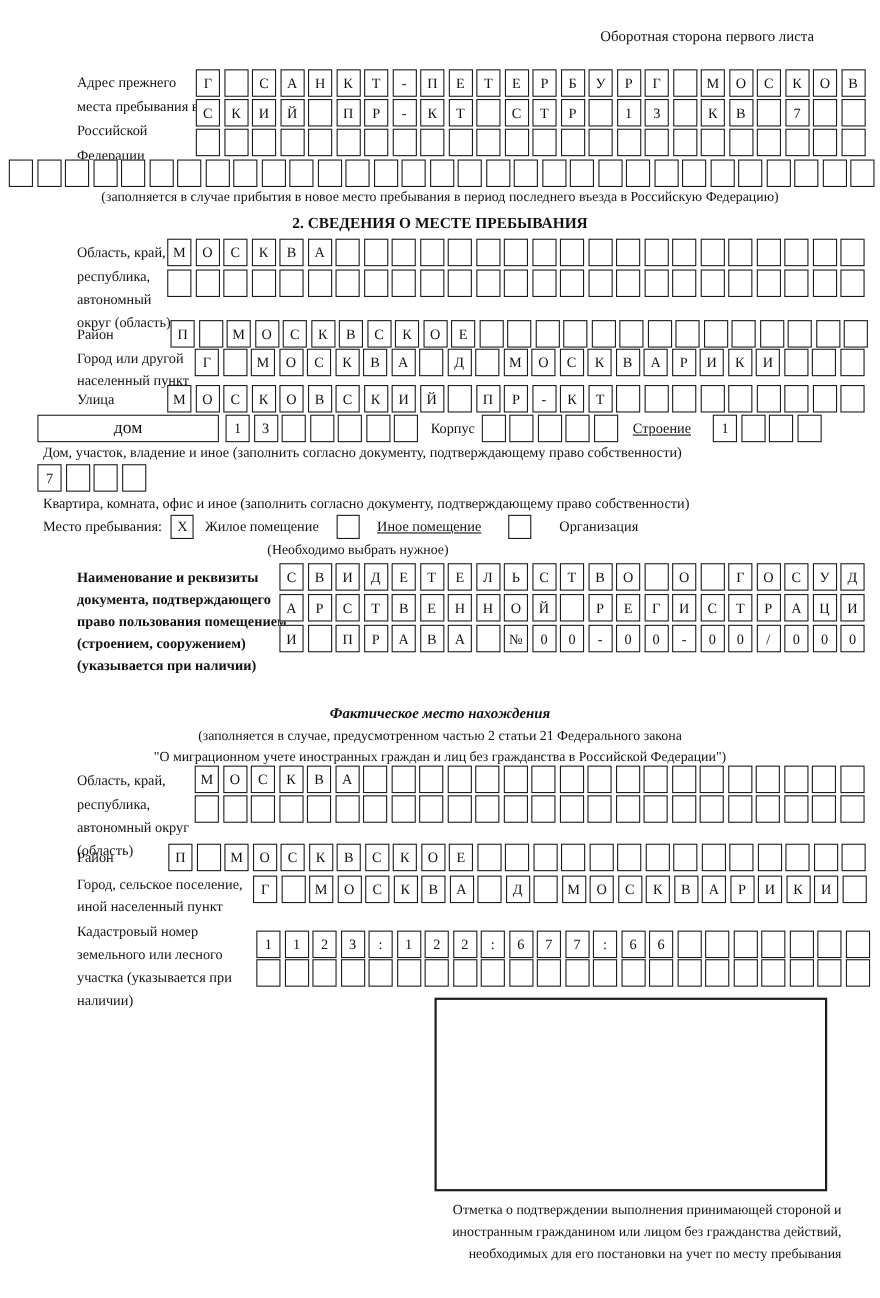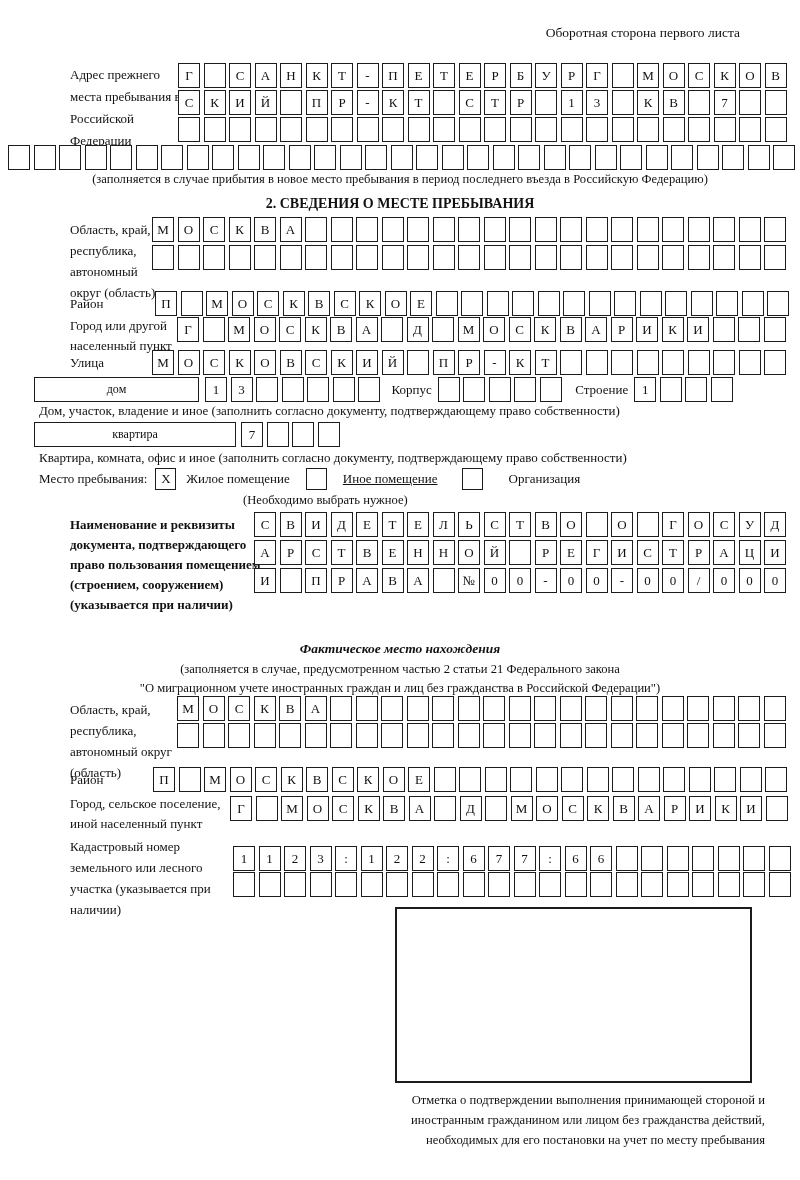--- a/index.html
+++ b/index.html
@@ -10,21 +10,21 @@
   .abs{position:absolute;}
   .cellrow{position:absolute;display:flex;white-space:nowrap;}
   .cell{
     box-sizing:border-box;width:22px;height:25px;margin-right:3.5px;
     border:1.5px solid #1c1c1c;display:inline-flex;align-items:center;justify-content:center;
     font-size:13px;line-height:1;background:#fff;flex:0 0 auto;
   }
   .widebox{
     box-sizing:border-box;height:25px;border:1.5px solid #1c1c1c;
     display:inline-flex;align-items:center;justify-content:center;
-    font-size:12px;background:#fff;flex:0 0 auto;
+    font-size:16px;background:#fff;flex:0 0 auto;
   }
   .cbox{
     box-sizing:border-box;width:21px;height:22px;border:1.5px solid #1c1c1c;
     display:inline-flex;align-items:center;justify-content:center;
     font-size:13px;background:#fff;flex:0 0 auto;
   }
   .flabel{font-size:13px;line-height:21px;}
   .note{font-size:12.6px;color:#111;}
   .center{left:0;width:800px;text-align:center;}
   .title{font-weight:bold;font-size:14px;}
@@ -306,32 +306,31 @@
       <span class="cell">&nbsp;</span>
     </span>
   <span class="inlinelabel" style="margin:0 6px 0 8px;">Корпус</span>
   <span style="display:inline-flex;">
       <span class="cell">&nbsp;</span>
       <span class="cell">&nbsp;</span>
       <span class="cell">&nbsp;</span>
       <span class="cell">&nbsp;</span>
       <span class="cell">&nbsp;</span>
     </span>
-  <span class="inlinelabel" style="margin:0 6px 0 10px;">Строение</span>
+  <span class="inlinelabel" style="margin:0 20px 0 10px;text-decoration:underline;">Строение</span>
   <span style="display:inline-flex;">
       <span class="cell">1</span>
       <span class="cell">&nbsp;</span>
       <span class="cell">&nbsp;</span>
       <span class="cell">&nbsp;</span>
     </span>
 </div>
 <div class="abs note" style="left:39px;top:403px;font-size:13px;">Дом, участок, владение и иное (заполнить согласно документу, подтверждающему право собственности)</div>
 
 <div class="cellrow" style="left:34px;top:422px;align-items:center;">
-  <span class="widebox" style="width:202px;margin-right:5px;">квартира</span>
   <span style="display:inline-flex;">
       <span class="cell">7</span>
       <span class="cell">&nbsp;</span>
       <span class="cell">&nbsp;</span>
       <span class="cell">&nbsp;</span>
     </span>
 </div>
 <div class="abs note" style="left:39px;top:450px;font-size:13px;">Квартира, комната, офис и иное (заполнить согласно документу, подтверждающему право собственности)</div>
 
 <div class="cellrow" style="left:39px;top:466px;align-items:center;">

